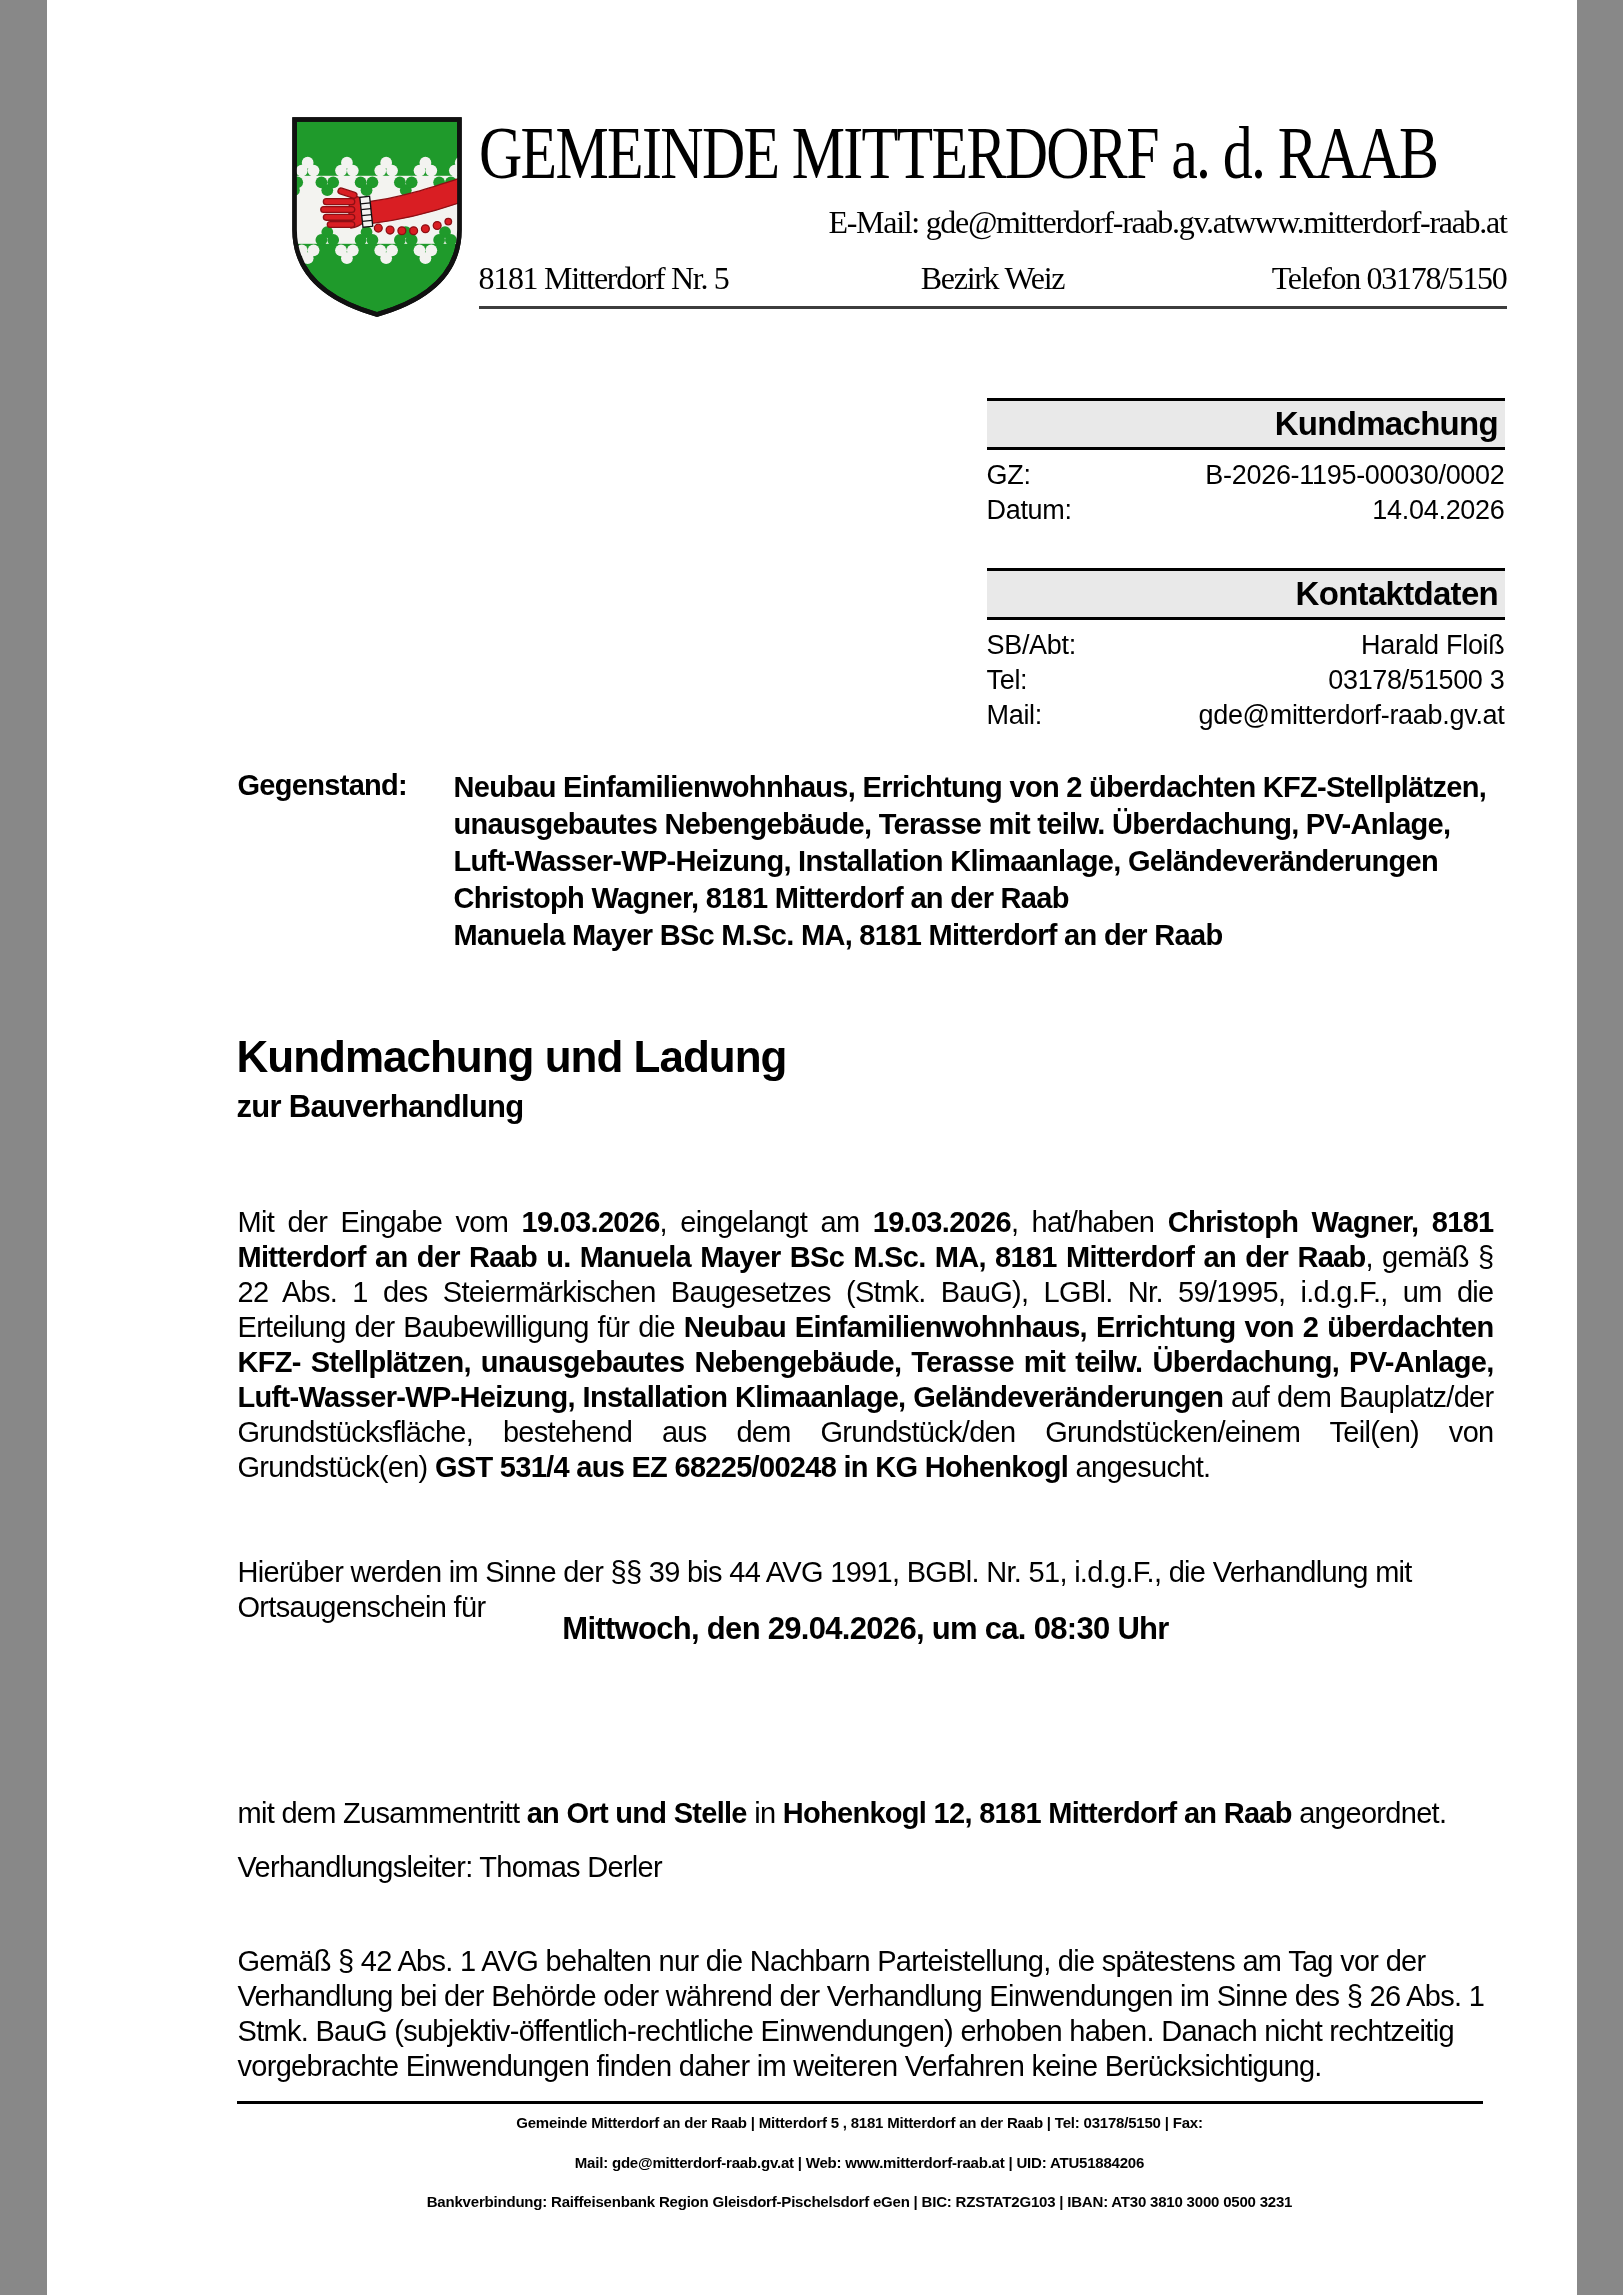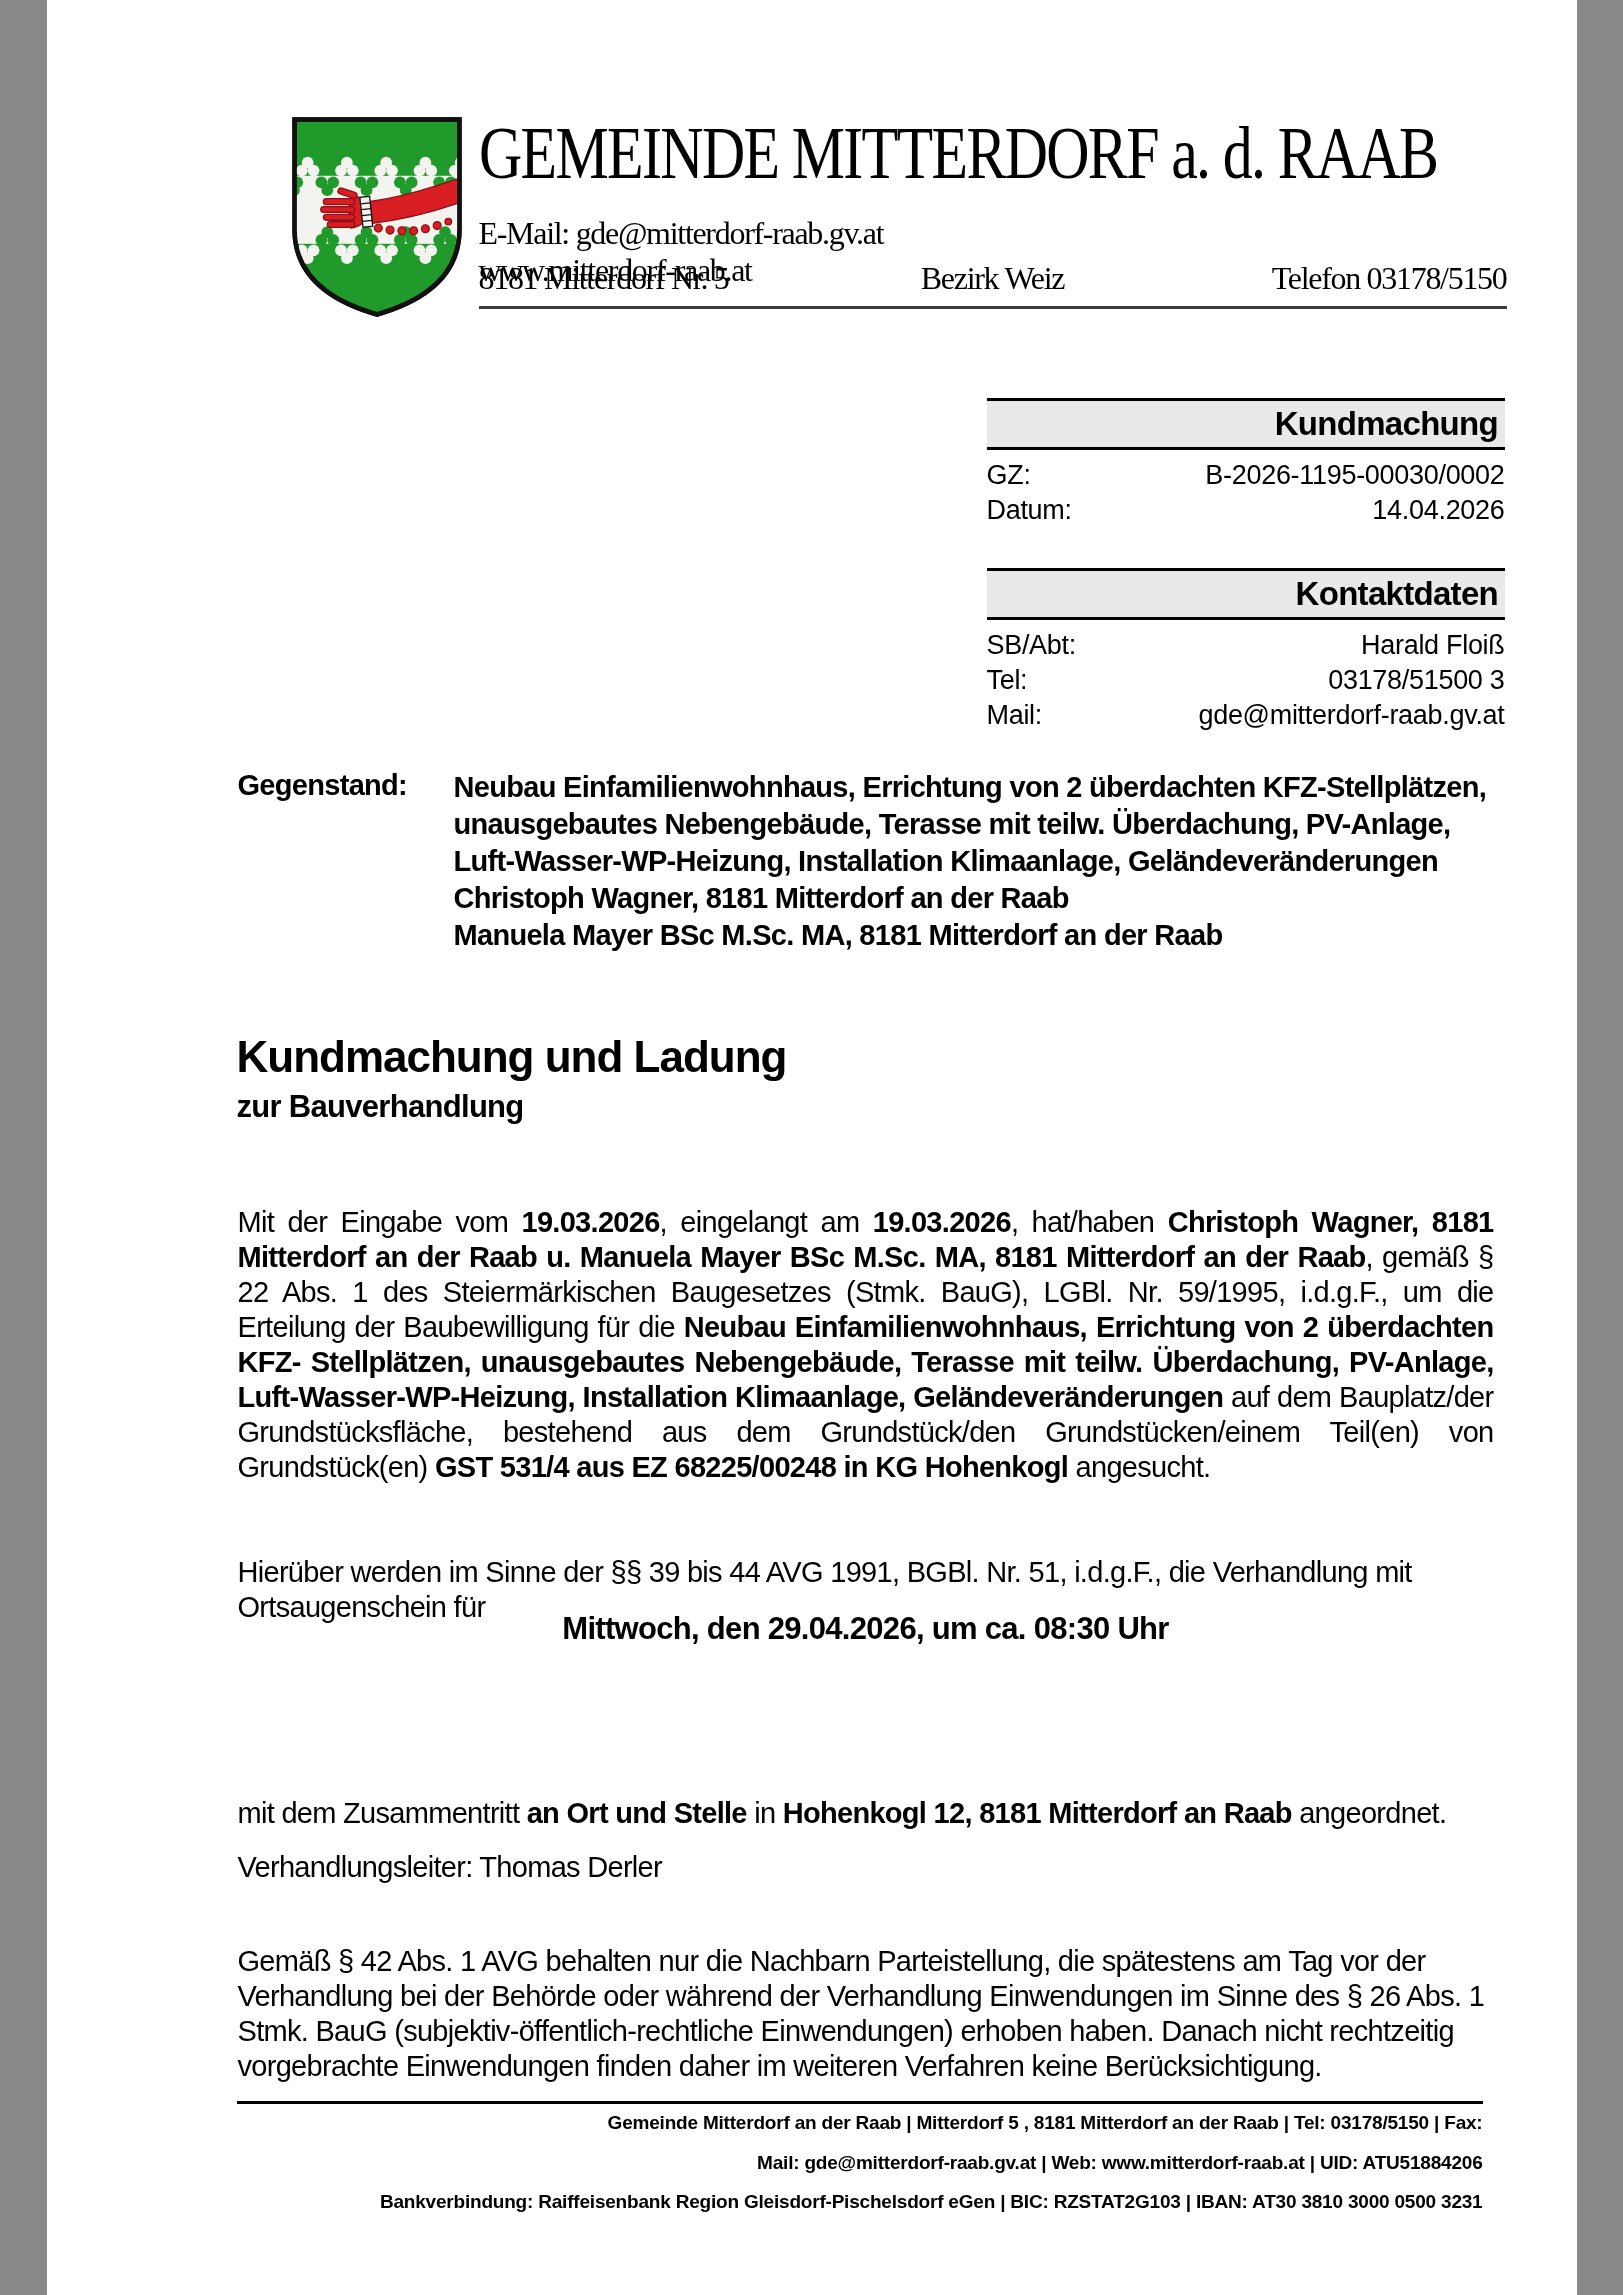--- a/index.html
+++ b/index.html
@@ -20,21 +20,21 @@
     font-stretch:condensed;
     font-size:73px;line-height:77px;
     letter-spacing:-2px;white-space:nowrap;
     transform:scaleX(0.82);transform-origin:0 0;
   }
   .serif-line{
     font-family:"Liberation Serif","DejaVu Serif",serif;
     font-stretch:condensed;
     font-size:32px;letter-spacing:-1.3px;
   }
-  .contact-row1{position:absolute;left:432px;top:215px;width:1028px;display:flex;justify-content:flex-end;flex-direction:column;}
+  .contact-row1{position:absolute;left:432px;top:204px;width:1028px;display:flex;justify-content:flex-end;}
   .contact-row2{position:absolute;left:432px;top:260px;width:1028px;display:grid;grid-template-columns:1fr auto 1fr;}
   .contact-row2 .mid{text-align:center;}
   .contact-row2 .right{text-align:right;}
   .header-rule{position:absolute;left:432px;top:306px;width:1028px;height:3.3px;background:#3d3d3d;}
   
   .info-box{position:absolute;left:940px;width:518px;margin-top:43px;}
   .notice-box{top:355px;}
   .contact-box{top:525px;}
   .box-band{
     border-top:3.9px solid #000;border-bottom:3.9px solid #000;
@@ -59,21 +59,21 @@
   }
   .justified{text-align:justify;}
   .para-application{top:1176px;}
   .para-hearing-intro{top:1526px;}
   .hearing-datetime{position:absolute;left:191px;top:1611px;width:1256px;text-align:center;font-weight:bold;font-size:31px;letter-spacing:-0.7px;}
   .para-meeting{top:1767px;}
   .leader-line{top:1821px;}
   .para-legal{top:1915px;}
   
   .footer-rule{position:absolute;left:190px;top:2101px;width:1246px;height:2.6px;background:#000;}
-  .footer{position:absolute;left:190px;top:2113px;width:1246px;text-align:right;font-weight:bold;font-size:19px;letter-spacing:-0.2px;}
+  .footer{position:absolute;left:190px;top:2113px;width:1246px;text-align:center;font-weight:bold;font-size:15px;letter-spacing:-0.2px;}
   .footer p{margin:0 0 20px 0;line-height:19.6px;}
 </style>
 </head>
 <body>
 
 <div class="page">
 
   <div class="crest">
     <svg viewBox="0 0 272 318" width="178" height="208" xmlns="http://www.w3.org/2000/svg">
       <defs>

